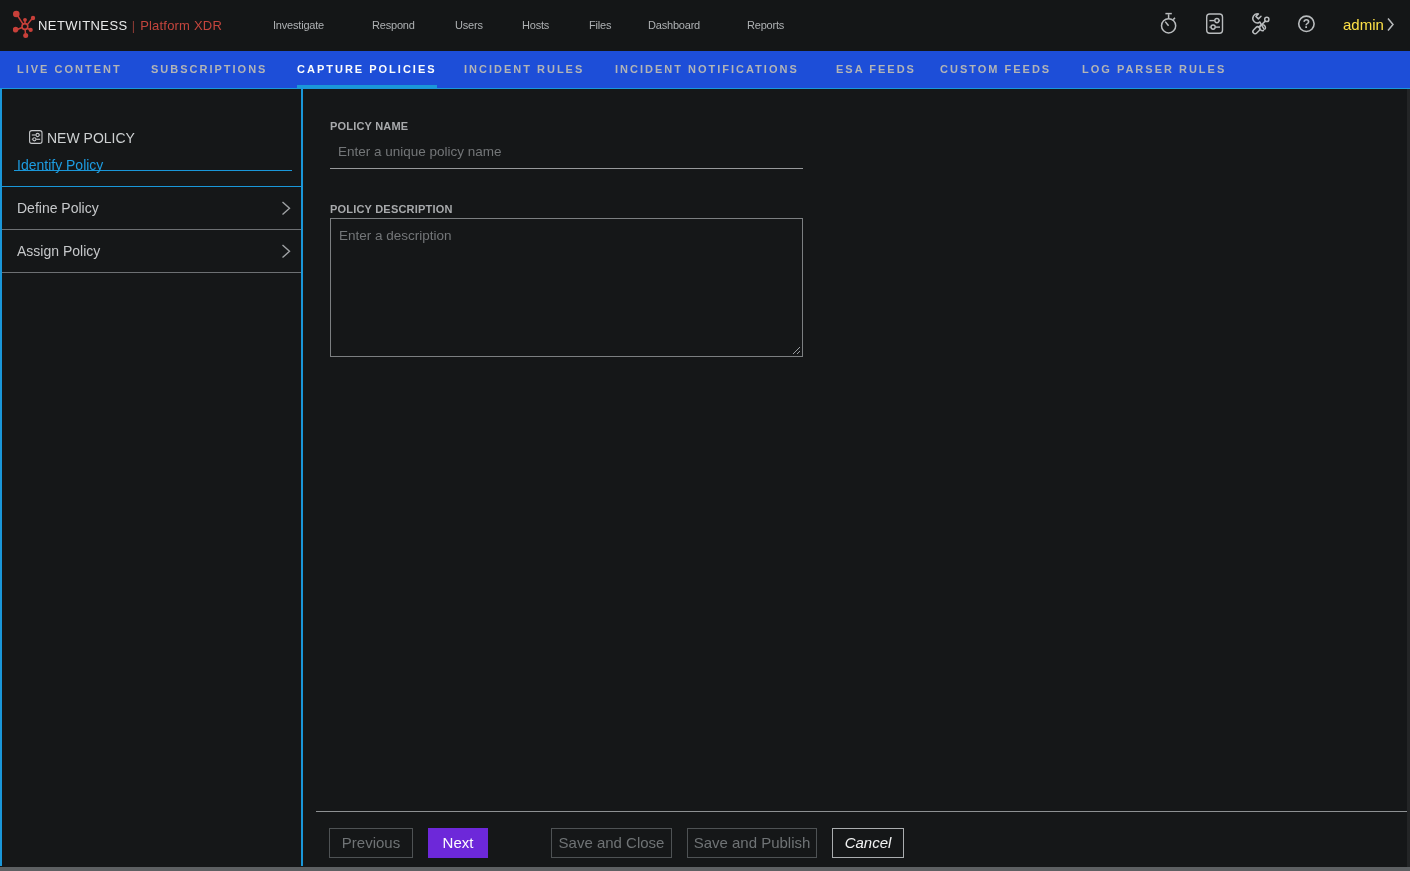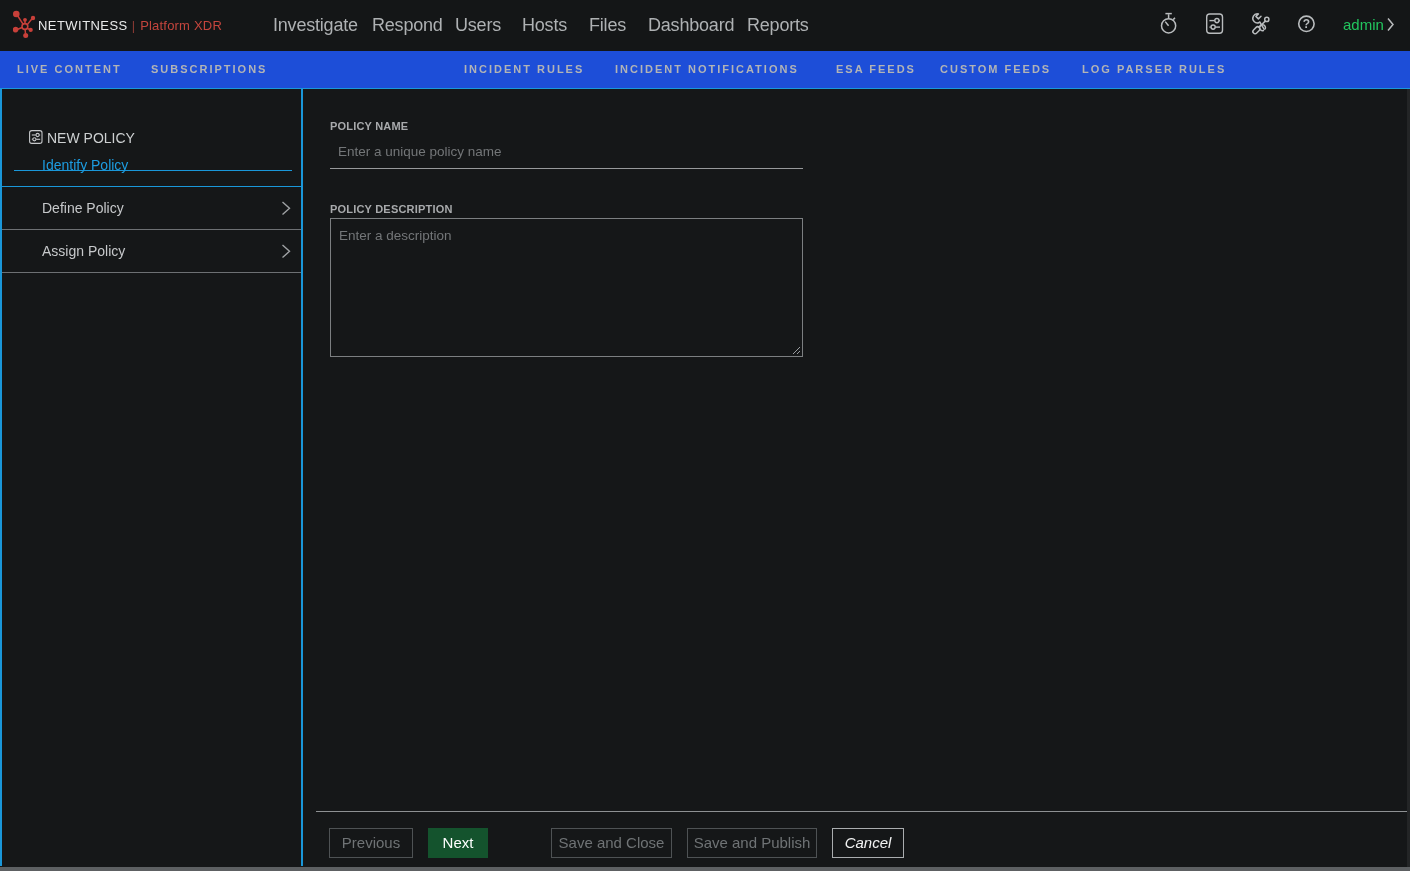--- a/index.html
+++ b/index.html
@@ -2,40 +2,40 @@
 <html><head>
 <meta charset="utf-8">
 <style>
 * { margin:0; padding:0; box-sizing:border-box; }
 html,body { width:1410px; height:871px; overflow:hidden; background:#151718; font-family:"Liberation Sans", sans-serif; }
 #topbar { position:absolute; left:0; top:0; width:1410px; height:51px; background:#141617; }
 #logo { position:absolute; left:13px; top:9px; }
 #brand { position:absolute; left:38px; top:0; height:51px; line-height:51px; font-size:13px; letter-spacing:0.45px; color:#e9eaea; font-weight:400; }
 #brand .sep { color:#8a3a34; letter-spacing:0; margin:0 5px 0 4px; }
 #brand .pxdr { color:#c4453d; letter-spacing:0.2px; }
-.navitem { position:absolute; top:0; height:51px; line-height:51px; color:#aeb1b3; font-size:18px; letter-spacing:-0.2px; }
+.navitem { position:absolute; top:0; height:51px; line-height:51px; color:#aeb1b3; font-size:11px; letter-spacing:-0.2px; }
 #rico { position:absolute; top:0; }
-#adm { position:absolute; left:1343px; top:0; height:51px; line-height:49px; color:#22c55e; font-size:15px; }
+#adm { position:absolute; left:1343px; top:0; height:51px; line-height:49px; color:#fde047; font-size:15px; }
 #subnav { position:absolute; left:0; top:51px; width:1410px; height:38px; background:#1d4ed8; border-bottom:1px solid #1a97d9; }
 .tab { position:absolute; top:0; height:37px; line-height:37px; font-size:11px; font-weight:bold; letter-spacing:2px; color:#b2b4b6; }
 .tab.active { color:#fbfcfc; border-bottom:4px solid #1a97d9; height:38px; }
 #main { position:absolute; left:0; top:89px; width:1410px; height:782px; background:#151718; }
 #sidebar { position:absolute; left:0; top:0; width:303px; height:777px; border-left:2px solid #1a97d9; border-right:2px solid #1a97d9; }
 #sbheader { position:absolute; left:12px; top:0; width:278px; height:55px; border-bottom:1px solid #1a97d9;margin-top:27px; }
-.sbrow { position:absolute; left:0; width:299px; height:43px; font-size:14px; line-height:42px; color:#c6c8ca; padding-left:40px; }
+.sbrow { position:absolute; left:0; width:299px; height:43px; font-size:14px; line-height:42px; color:#c6c8ca; padding-left:15px; }
 .sbrow .chev { position:absolute; right:10px; top:14px; }
 .flabel { position:absolute; color:#a8aaac; font-size:11px; font-weight:bold; letter-spacing:0.2px; }
 .ph { color:#737678; font-size:13.5px; }
 #pninput { position:absolute; left:330px; top:138px; width:473px; height:31px; border-bottom:1px solid #97999b; }
 #pninput .ph { position:absolute; left:8px; top:6px; }
 #pdesc { position:absolute; left:330px; top:218px; width:473px; height:139px; border:1px solid #7c7f81; }
 #pdesc .ph { position:absolute; left:8px; top:9px;text-align:center; }
 #sepline { position:absolute; left:316px; top:811px; width:1094px; height:1px; background:#8e9193; }
 .btn { position:absolute; top:828px; height:30px; font-size:15px; text-align:center; line-height:28px; border:1px solid #4e5254; color:#6f7375; }
-.btn.primary { background:#14532d; border:none; color:#fdfefe; line-height:30px; }
+.btn.primary { background:#6d28d9; border:none; color:#fdfefe; line-height:30px; }
 .btn.cancel { border-color:#aaadaf; color:#f2f3f3;font-style:italic; }
 #botbar { position:absolute; left:0; top:867px; width:1410px; height:4px; background:#5d6062; }
 #rscroll { position:absolute; left:1407px; top:89px; width:3px; height:778px; background:#232526; }
 svg { display:block; }
 </style>
 </head>
 <body>
 <div id="topbar">
   <svg id="logo" width="24" height="32" viewBox="0 0 24 32">
     <g fill="#c8403a" stroke="#c8403a">
@@ -101,20 +101,21 @@
     <text x="9.4" y="28.3" text-anchor="middle" font-size="12" font-weight="bold" fill="#b9bcbe" font-family="Liberation Sans">?</text>
   </svg>
   <div id="adm">admin</div>
   <svg id="rico" style="left:1386px" width="10" height="51" viewBox="0 0 10 51">
     <path d="M2 18.5 l5 6 -5 6" stroke="#b9bbbd" stroke-width="1.5" fill="none"></path>
   </svg>
 </div>
 <div id="subnav">
   <div class="tab" style="left:17px">LIVE CONTENT</div>
   <div class="tab" style="left:151px">SUBSCRIPTIONS</div>
+  <div class="tab active" style="left:297px">CAPTURE POLICIES</div>
   <div class="tab" style="left:464px">INCIDENT RULES</div>
   <div class="tab" style="left:615px">INCIDENT NOTIFICATIONS</div>
   <div class="tab" style="left:836px">ESA FEEDS</div>
   <div class="tab" style="left:940px">CUSTOM FEEDS</div>
   <div class="tab" style="left:1082px">LOG PARSER RULES</div>
 </div>
 <div id="main">
   <div id="sidebar">
     <div id="sbheader">
       <svg style="position:absolute;left:15px;top:14px" width="14" height="14" viewBox="0 0 14 14">

